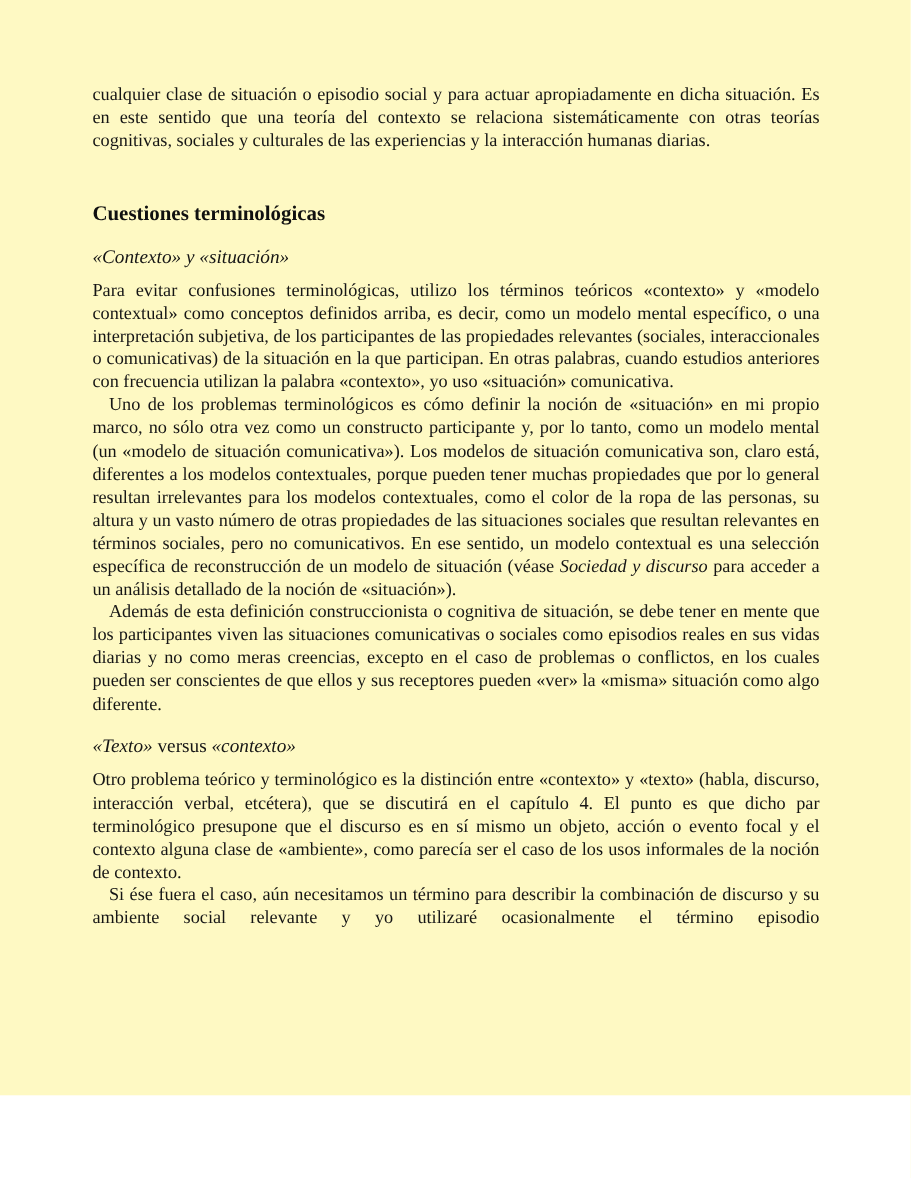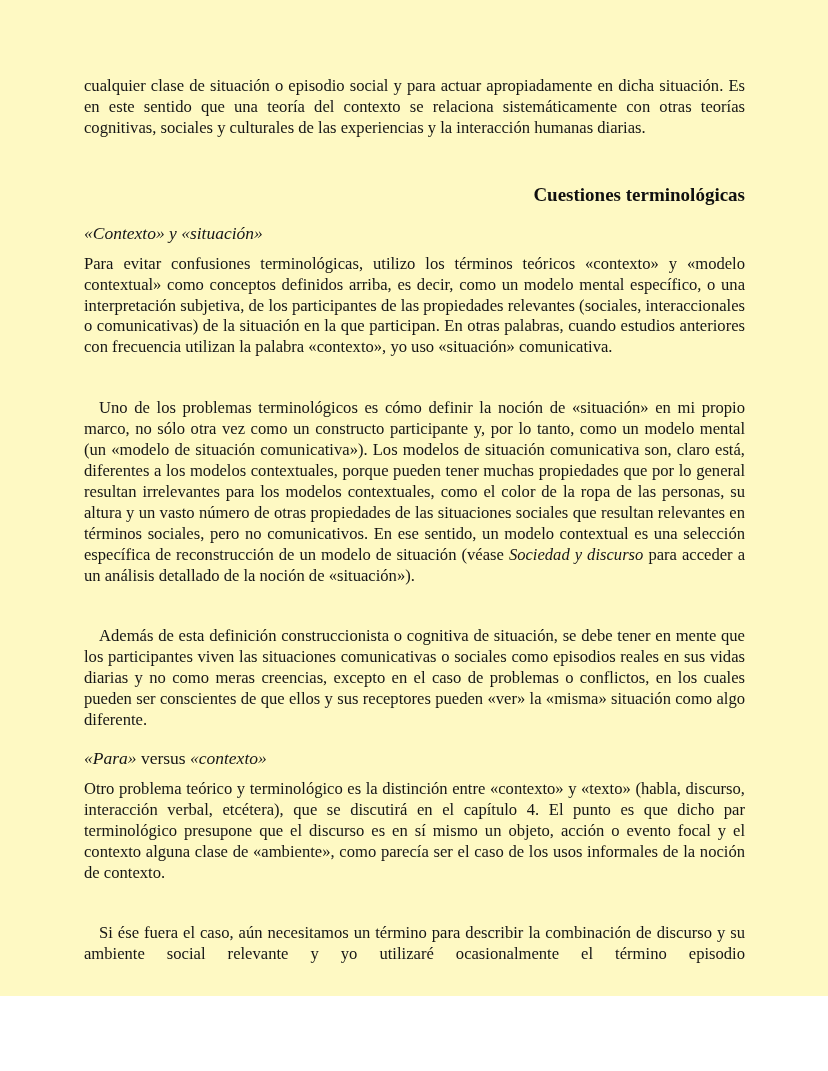--- a/index.html
+++ b/index.html
@@ -24,32 +24,30 @@
   }
   p.body {
     margin: 0;
     font-size: 16.6px;
     line-height: 20.9px;
     text-align: justify;
     color: #151515;
   }
   p.indent {
     text-indent: 15px;
-    margin-top: 40px;
   }
   p.justify-last {
     text-align-last: justify;
   }
   .section-heading {
     margin: 45px 0 0 0;
     font-size: 19px;
     font-weight: bold;
     line-height: 22px;
     color: #101010;
-    text-align: right;
   }
   .sub-heading {
     margin: 17px 0 10px 0;
     font-size: 17.5px;
     font-weight: normal;
     font-style: italic;
     line-height: 21px;
     color: #151515;
   }
   .sub-heading .roman {
@@ -80,21 +78,21 @@
 
     <h3 class="sub-heading">«Contexto» y «situación»</h3>
 
     <p class="body">Para evitar confusiones terminológicas, utilizo los términos teóricos «contexto» y «modelo contextual» como conceptos definidos arriba, es decir, como un modelo mental específico, o una interpretación subjetiva, de los participantes de las propiedades relevantes (sociales, interaccionales o comunicativas) de la situación en la que participan. En otras palabras, cuando estudios anteriores con frecuencia utilizan la palabra «contexto», yo uso «situación» comunicativa.</p>
 
     <p class="body indent"><span>Uno de los problemas terminológicos es cómo definir la noción de «situación» en mi propio marco, no sólo otra vez como un constructo participante y, por lo tanto, como un modelo mental (un «modelo de situación comunicativa»). Los modelos de situación comunicativa son, claro está, diferentes a los modelos contextuales, porque pueden tener muchas propiedades que por lo general resultan irrelevantes para los modelos contextuales, como el color de la ropa de las personas, su altura y un vasto número de otras propiedades de las situaciones sociales que resultan relevantes en términos sociales, pero no comunicativos. En ese sentido, un modelo contextual es una selección específica de reconstrucción de un modelo de situación (véase </span><span class="it">Sociedad y discurso</span><span> para acceder a un análisis detallado de la noción de «situación»).</span></p>
 
     <p class="body indent">Además de esta definición construccionista o cognitiva de situación, se debe tener en mente que los participantes viven las situaciones comunicativas o sociales como episodios reales en sus vidas diarias y no como meras creencias, excepto en el caso de problemas o conflictos, en los cuales pueden ser conscientes de que ellos y sus receptores pueden «ver» la «misma» situación como algo diferente.</p>
 
 
-    <h3 class="sub-heading"><span>«Para»</span><span class="roman"> versus </span><span>«contexto»</span></h3>
+    <h3 class="sub-heading"><span>«Texto»</span><span class="roman"> versus </span><span>«contexto»</span></h3>
 
     <p class="body">Otro problema teórico y terminológico es la distinción entre «contexto» y «texto» (habla, discurso, interacción verbal, etcétera), que se discutirá en el capítulo 4. El punto es que dicho par terminológico presupone que el discurso es en sí mismo un objeto, acción o evento focal y el contexto alguna clase de «ambiente», como parecía ser el caso de los usos informales de la noción de contexto.</p>
 
     <p class="body indent justify-last">Si ése fuera el caso, aún necesitamos un término para describir la combinación de discurso y su ambiente social relevante y yo utilizaré ocasionalmente el término episodio</p>
 
   </div>
 
   <div class="page-number">37</div>
 </div>
 

